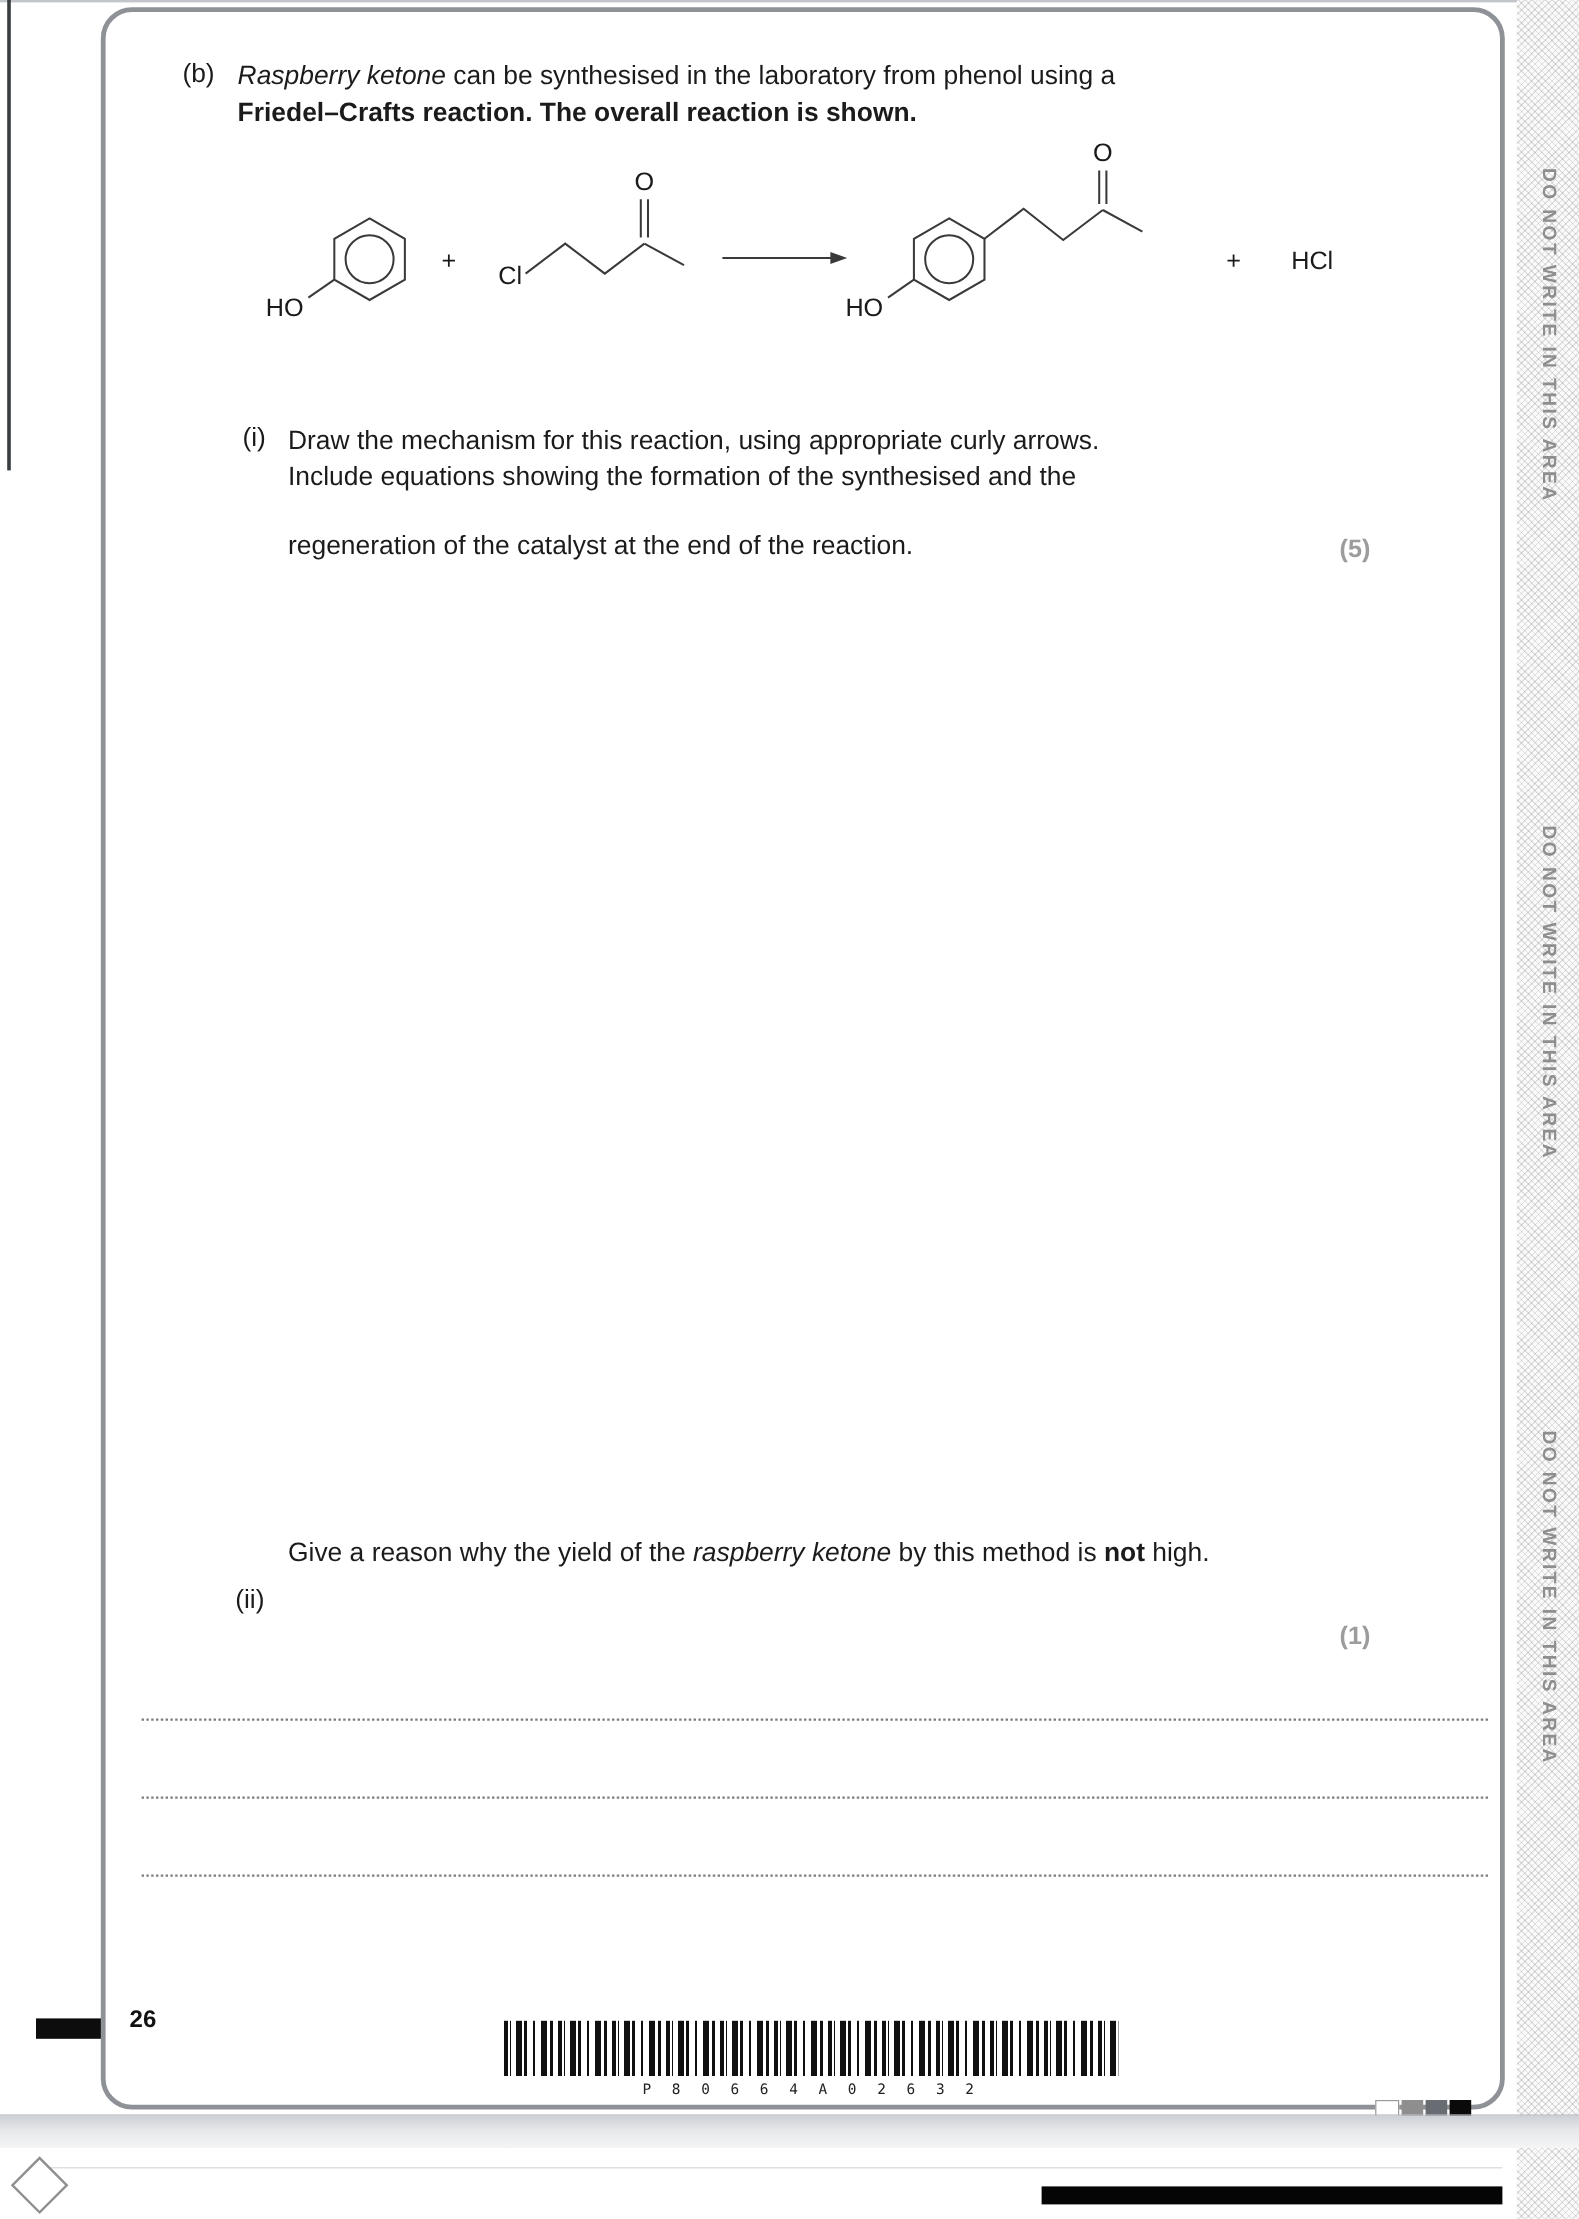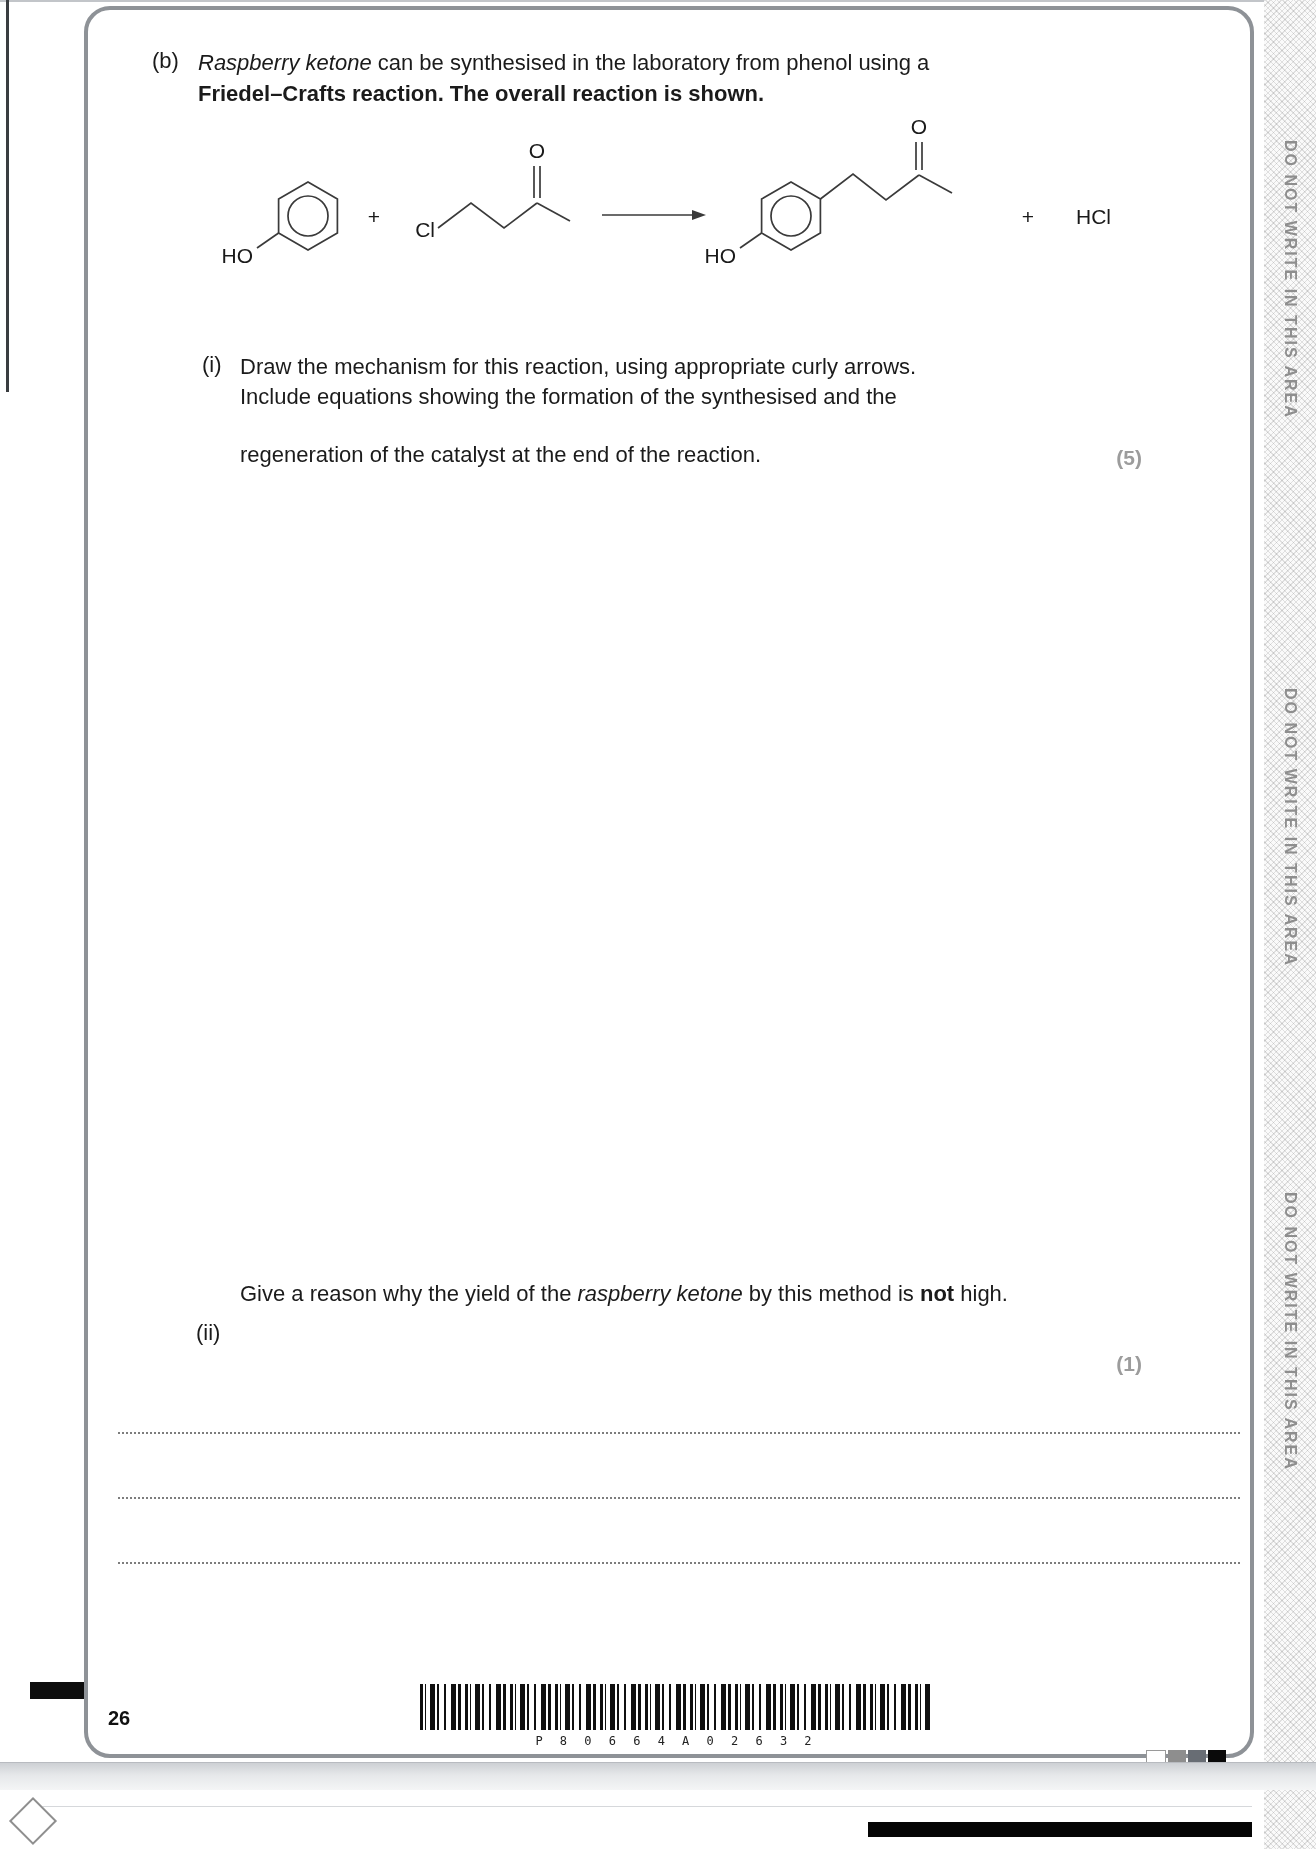--- a/index.html
+++ b/index.html
@@ -17,21 +17,21 @@
   .qlabel{position:absolute;font-size:22px;color:#1b1b1b;}
   .marks{position:absolute;width:110px;text-align:right;font-size:21px;font-weight:bold;color:#9c9c9c;}
   .it{font-style:italic;}
   .bd{font-weight:bold;}
   
   #reaction-svg{position:absolute;left:190px;top:116px;}
   #reaction-svg text{font-family:"Liberation Sans",sans-serif;font-size:21px;fill:#1a1a1a;}
   
   .answer-line{position:absolute;left:118px;width:1122px;height:0;border-bottom:2px dotted #7d7d7d;}
   
-  #page-number{left:108px;top:1672px;font-size:20px;font-weight:bold;color:#111;margin-top:35px;}
+  #page-number{left:108px;top:1672px;font-size:20px;font-weight:bold;color:#111;}
   #barcode{left:420px;top:1684px;width:512px;height:46px;background:
     repeating-linear-gradient(90deg,#101010 0 3px,#fff 3px 5px,#101010 5px 6px,#fff 6px 10px,
     #101010 10px 15px,#fff 15px 17px,#101010 17px 19px,#fff 19px 24px,#101010 24px 26px,
     #fff 26px 31px,#101010 31px 36px,#fff 36px 38px,#101010 38px 41px,#fff 41px 45px);}
   #barcode-text{left:420px;top:1734px;width:512px;text-align:center;
     font-family:"DejaVu Sans Mono",monospace;font-size:12px;letter-spacing:5px;color:#222;}
   #color-strip{left:1146px;top:1750px;display:flex;gap:2px;}
   #color-strip .sq{width:18px;height:15px;}
   
   #dnw-band{left:1264px;top:0;width:52px;height:1849px;

